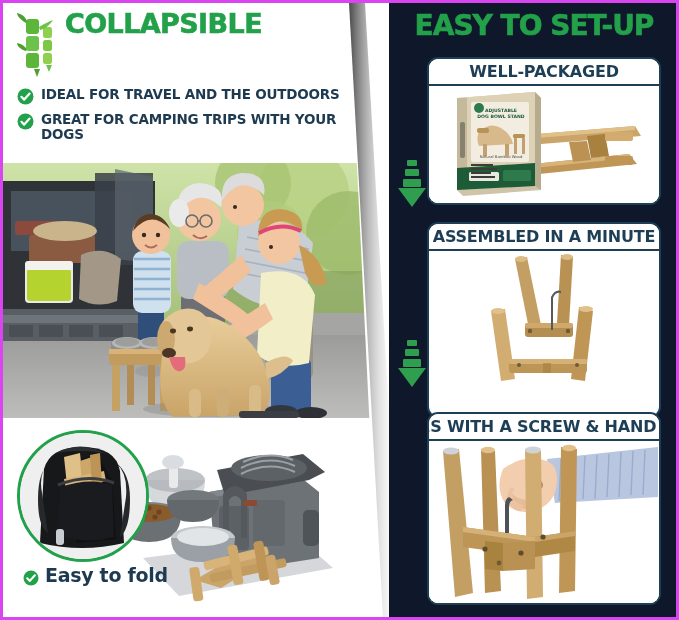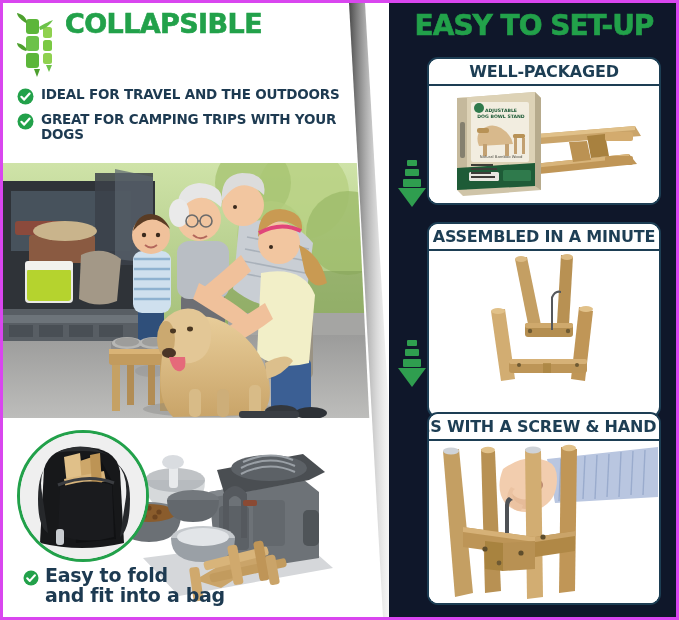--- a/index.html
+++ b/index.html
@@ -439,21 +439,20 @@
 
       <div class="fold-caption">
         <span class="check-icon">
           <svg viewBox="0 0 16 16" width="16" height="16">
             <circle cx="8" cy="8" r="7.5" fill="#22a14a"></circle>
             <path d="M4.2 8.3 L6.8 10.9 L11.9 5.3" stroke="#ffffff" stroke-width="2.1" fill="none" stroke-linecap="round" stroke-linejoin="round"></path>
           </svg>
         </span>
         <div class="fold-text">
           <div>Easy to fold</div>
-          <div>and fit into a bag</div>
         </div>
       </div>
     </div>
   </div>
 
   <div id="divider">
     <svg viewBox="0 0 62 614" width="62" height="614">
       <defs>
         <linearGradient id="divG" x1="0" y1="0" x2="1" y2="0">
           <stop offset="0%" stop-color="#2a2a2a" stop-opacity="0.85"></stop>

